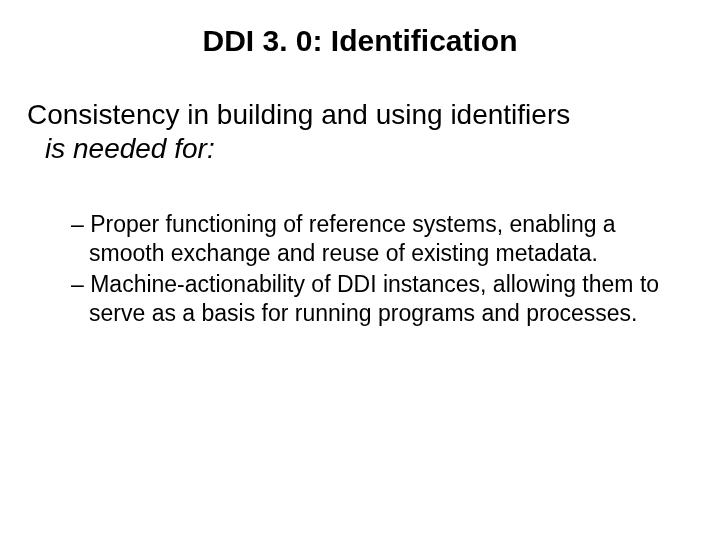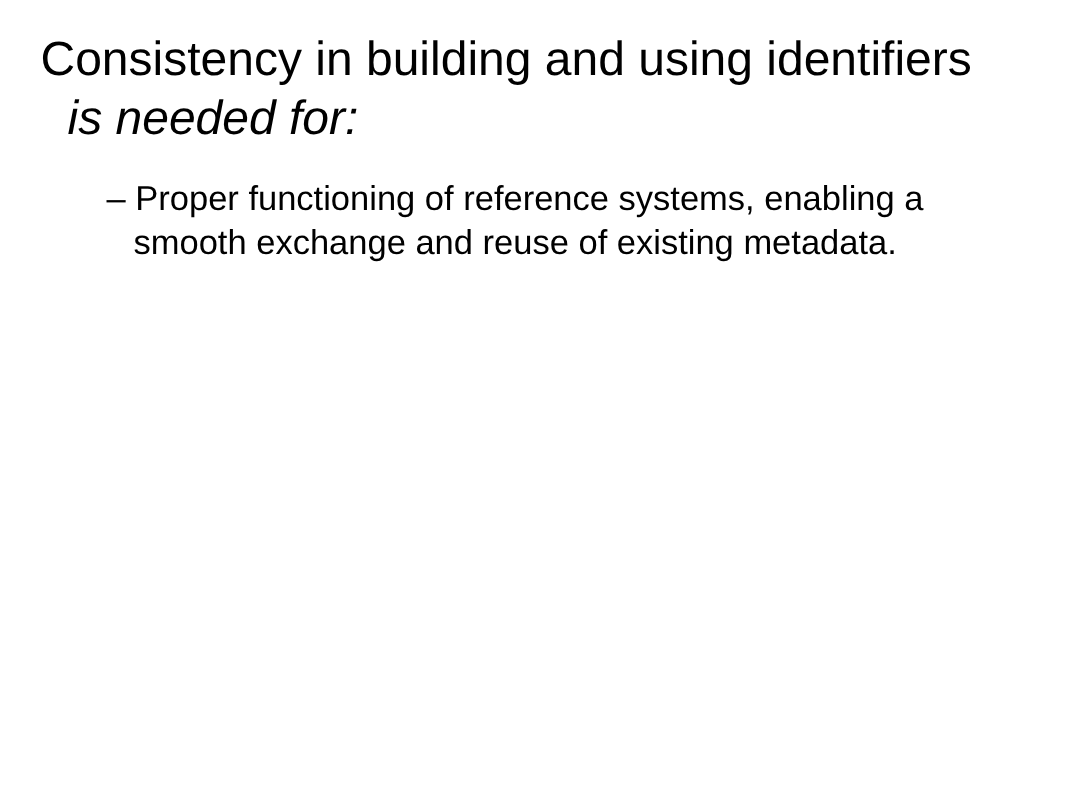--- a/index.html
+++ b/index.html
@@ -17,23 +17,23 @@
     padding: 20px 25px;
   }
   .title {
     font-size: 30px;
     font-weight: bold;
     text-align: center;
     margin-top: 4px;
     margin-bottom: 40px;
   }
   .intro {
-    font-size: 32px;
+    font-size: 28px;
     line-height: 1.22;
-    margin-bottom: 20px;
+    margin-bottom: 44px;
     padding-left: 2px;
   }
   .intro-line2 {
     padding-left: 18px;
     font-style: italic;
   }
   .bullets {
     padding-left: 46px;
     padding-right: 30px;
   }
@@ -42,22 +42,24 @@
     line-height: 1.25;
     text-indent: -18px;
     padding-left: 18px;
     margin-bottom: 2px;
   }
 </style>
 </head>
 <body>
 
 <div class="slide">
+  <h1 class="title">DDI 3. 0: Identification</h1>
 
   <div class="intro">
     <div>Consistency in building and using identifiers</div>
     <div class="intro-line2">is needed for:</div>
   </div>
 
   <div class="bullets">
     <div class="bullet">– Proper functioning of reference systems, enabling a smooth exchange and reuse of existing metadata.</div>
+    <div class="bullet">– Machine-actionability of DDI instances, allowing them to serve as a basis for running programs and processes.</div>
   </div>
 </div>
 
 </body></html>

